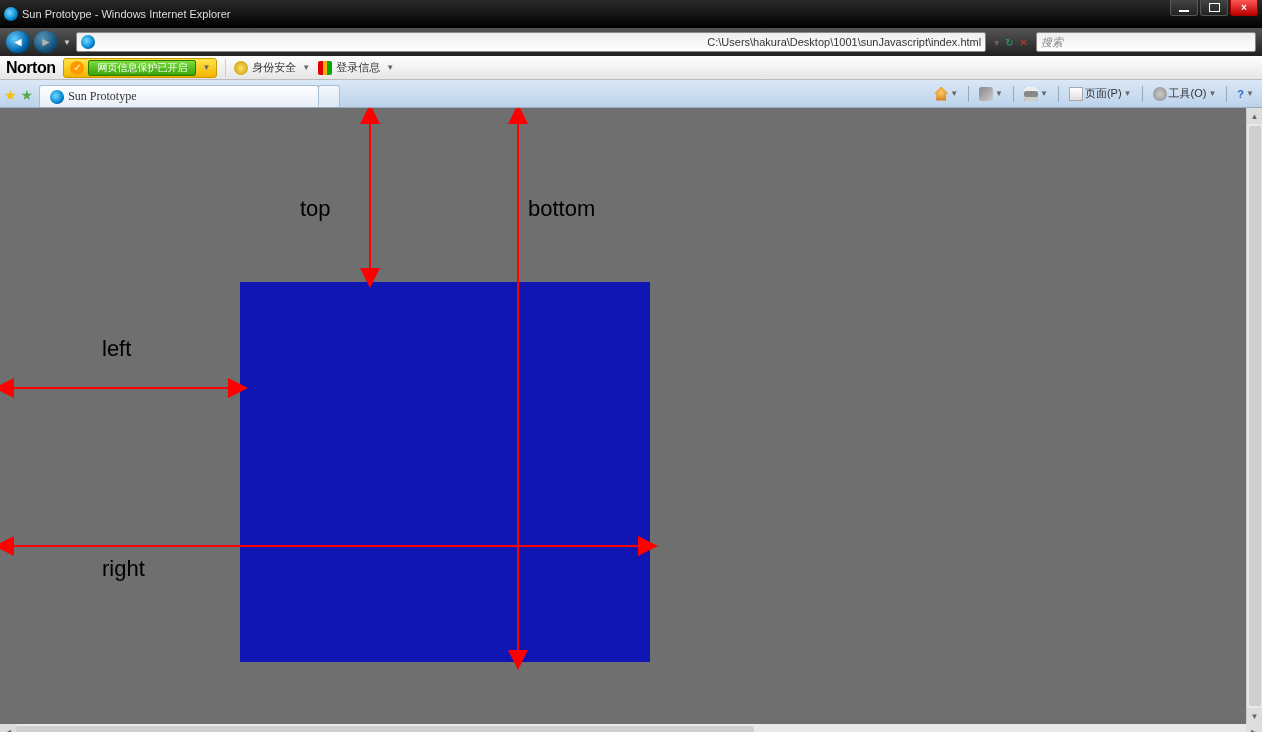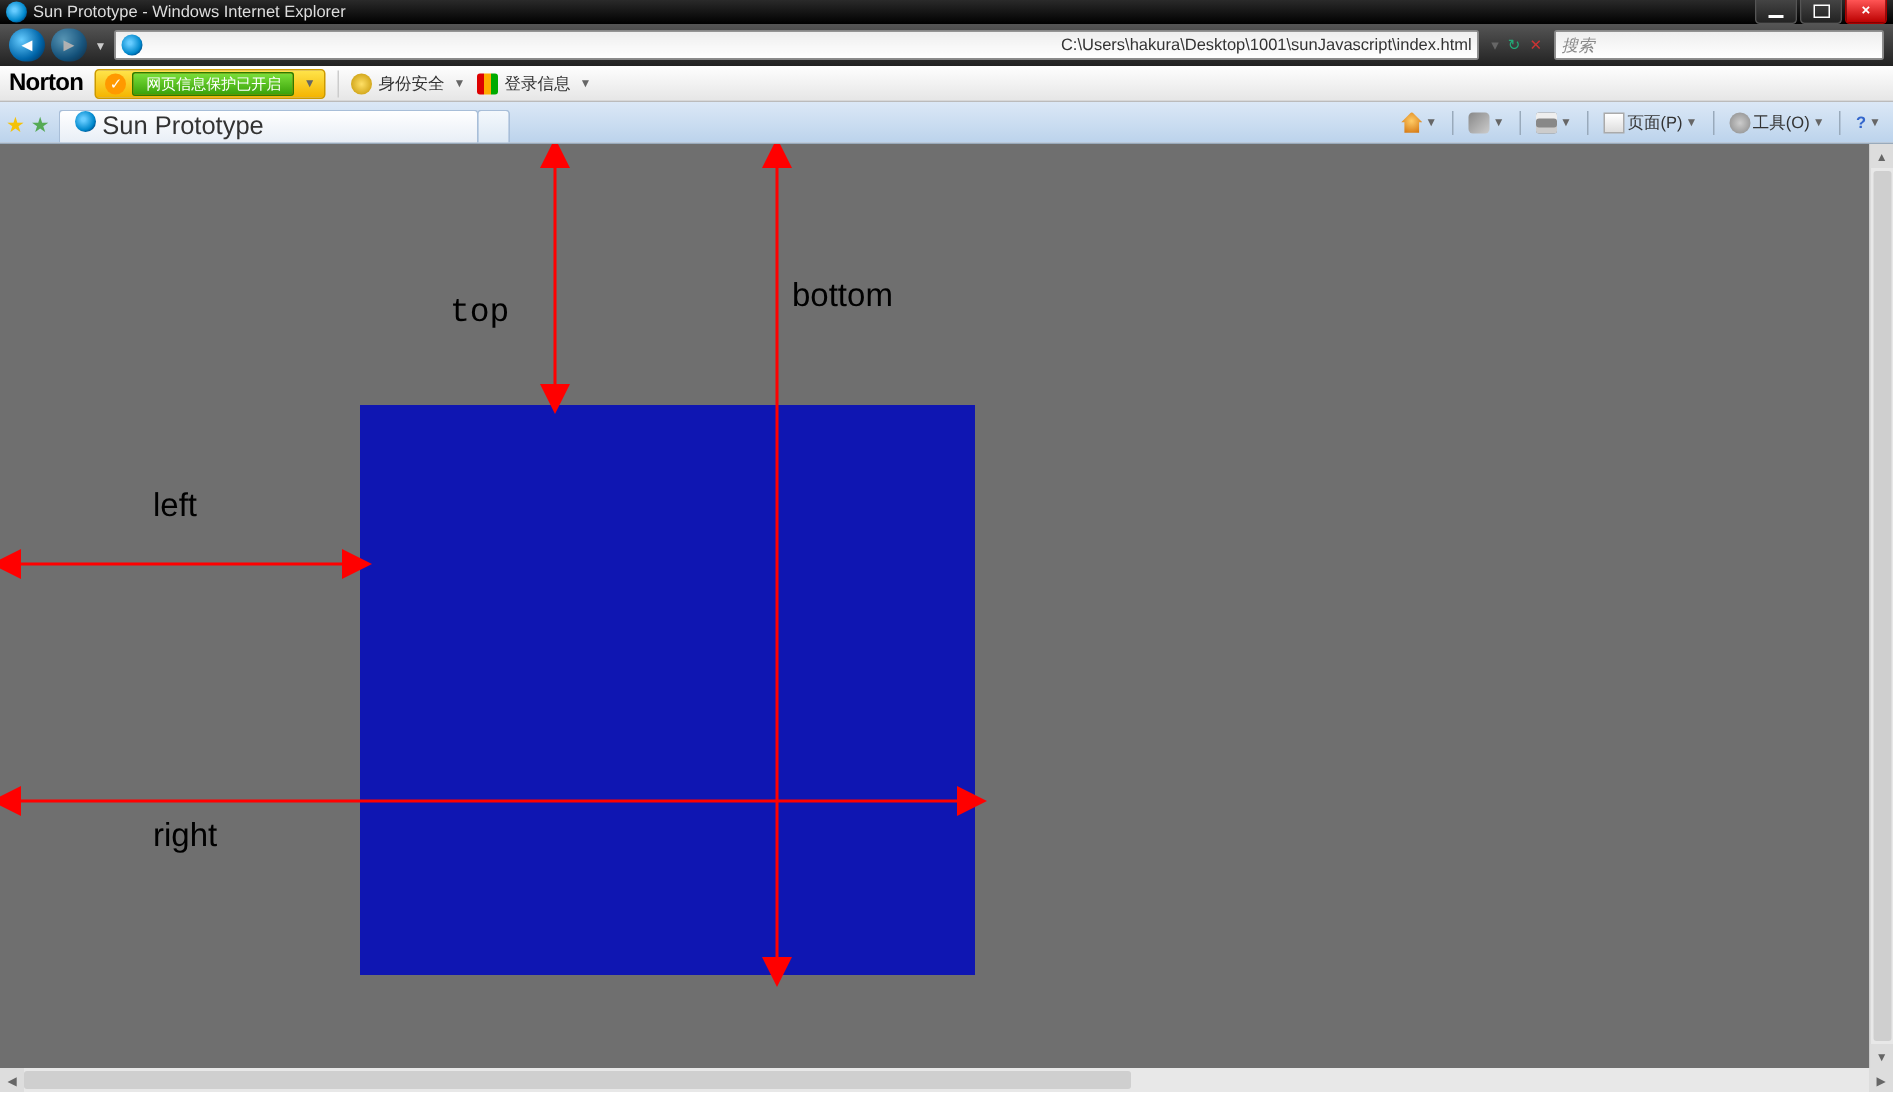--- a/index.html
+++ b/index.html
@@ -1,20 +1,20 @@
 <!DOCTYPE html>
 <html><head>
 <meta charset="utf-8">
 <style>
   * { box-sizing: border-box; margin: 0; padding: 0; }
   html, body { width: 1262px; height: 732px; overflow: hidden; font-family: Tahoma, Arial, sans-serif; font-size: 11px; }
 
   
   .titlebar {
-    height: 16px;
+    height: 28px;
     background: linear-gradient(to bottom, #2a2a2a, #000);
     color: #ddd;
     display: flex;
     align-items: center;
     padding: 6px 4px;
     position: relative;
   }
   .titlebar .ie-icon {
     width: 14px; height: 14px;
     background: radial-gradient(circle at 40% 40%, #6cf 10%, #08c 60%, #003 100%);
@@ -126,24 +126,25 @@
     position: relative;
   }
   .favstars { display:flex; align-items:center; gap:4px; margin-right:6px; margin-bottom:4px; }
   .star { color:#f4c20a; font-size:14px; }
   .star.green { color:#5a5; }
   .tab {
     height: 22px;
     background: linear-gradient(#fff,#e8eef6);
     border:1px solid #a8bed8; border-bottom:none;
     border-radius: 3px 3px 0 0;
-    display:flex; align-items:flex-start;
+    display:flex; align-items:center;
     padding:0 10px; gap:4px;
-    font-size:17px; color:#333;
+    font-size:12px; color:#333;
     min-width: 280px;
+    font-family: Liberation Serif, serif;
   }
   .tab .ie-mini { width:14px; height:14px;
     background: radial-gradient(circle at 40% 40%, #6cf 10%, #08c 60%, #003 100%);
     border-radius:50%;
   }
   .newtab {
     width: 22px; height: 22px;
     background: linear-gradient(#f4f8fc,#dce8f4);
     border:1px solid #a8bed8; border-bottom:none;
     border-radius: 3px 3px 0 0;
@@ -181,21 +182,21 @@
   .vscroll .thumb { width:12px; flex:1; background:#cfcfcf; border-radius:2px; margin:2px 0; }
 
   
   .bluebox {
     position:absolute;
     left: 240px; top: 174px;
     width: 410px; height: 380px;
     background: #0f16b2;
   }
   .label { position:absolute; font-family: "Segoe UI", Arial; color:#000; font-size:22px; }
-  .label.top    { left: 300px; top: 100px; font-family: Liberation Mono, monospace; }
+  .label.top    { left: 300px; top: 88px; }
   .label.bottom { left: 528px; top: 88px; }
   .label.left   { left: 102px; top: 228px; }
   .label.right  { left: 102px; top: 448px; }
 
   svg.arrows { position:absolute; left:0; top:0; width:100%; height:100%; pointer-events:none; }
 
   
   .hscroll {
     height:16px; background:#e8e8e8;
     display:flex; align-items:center;

